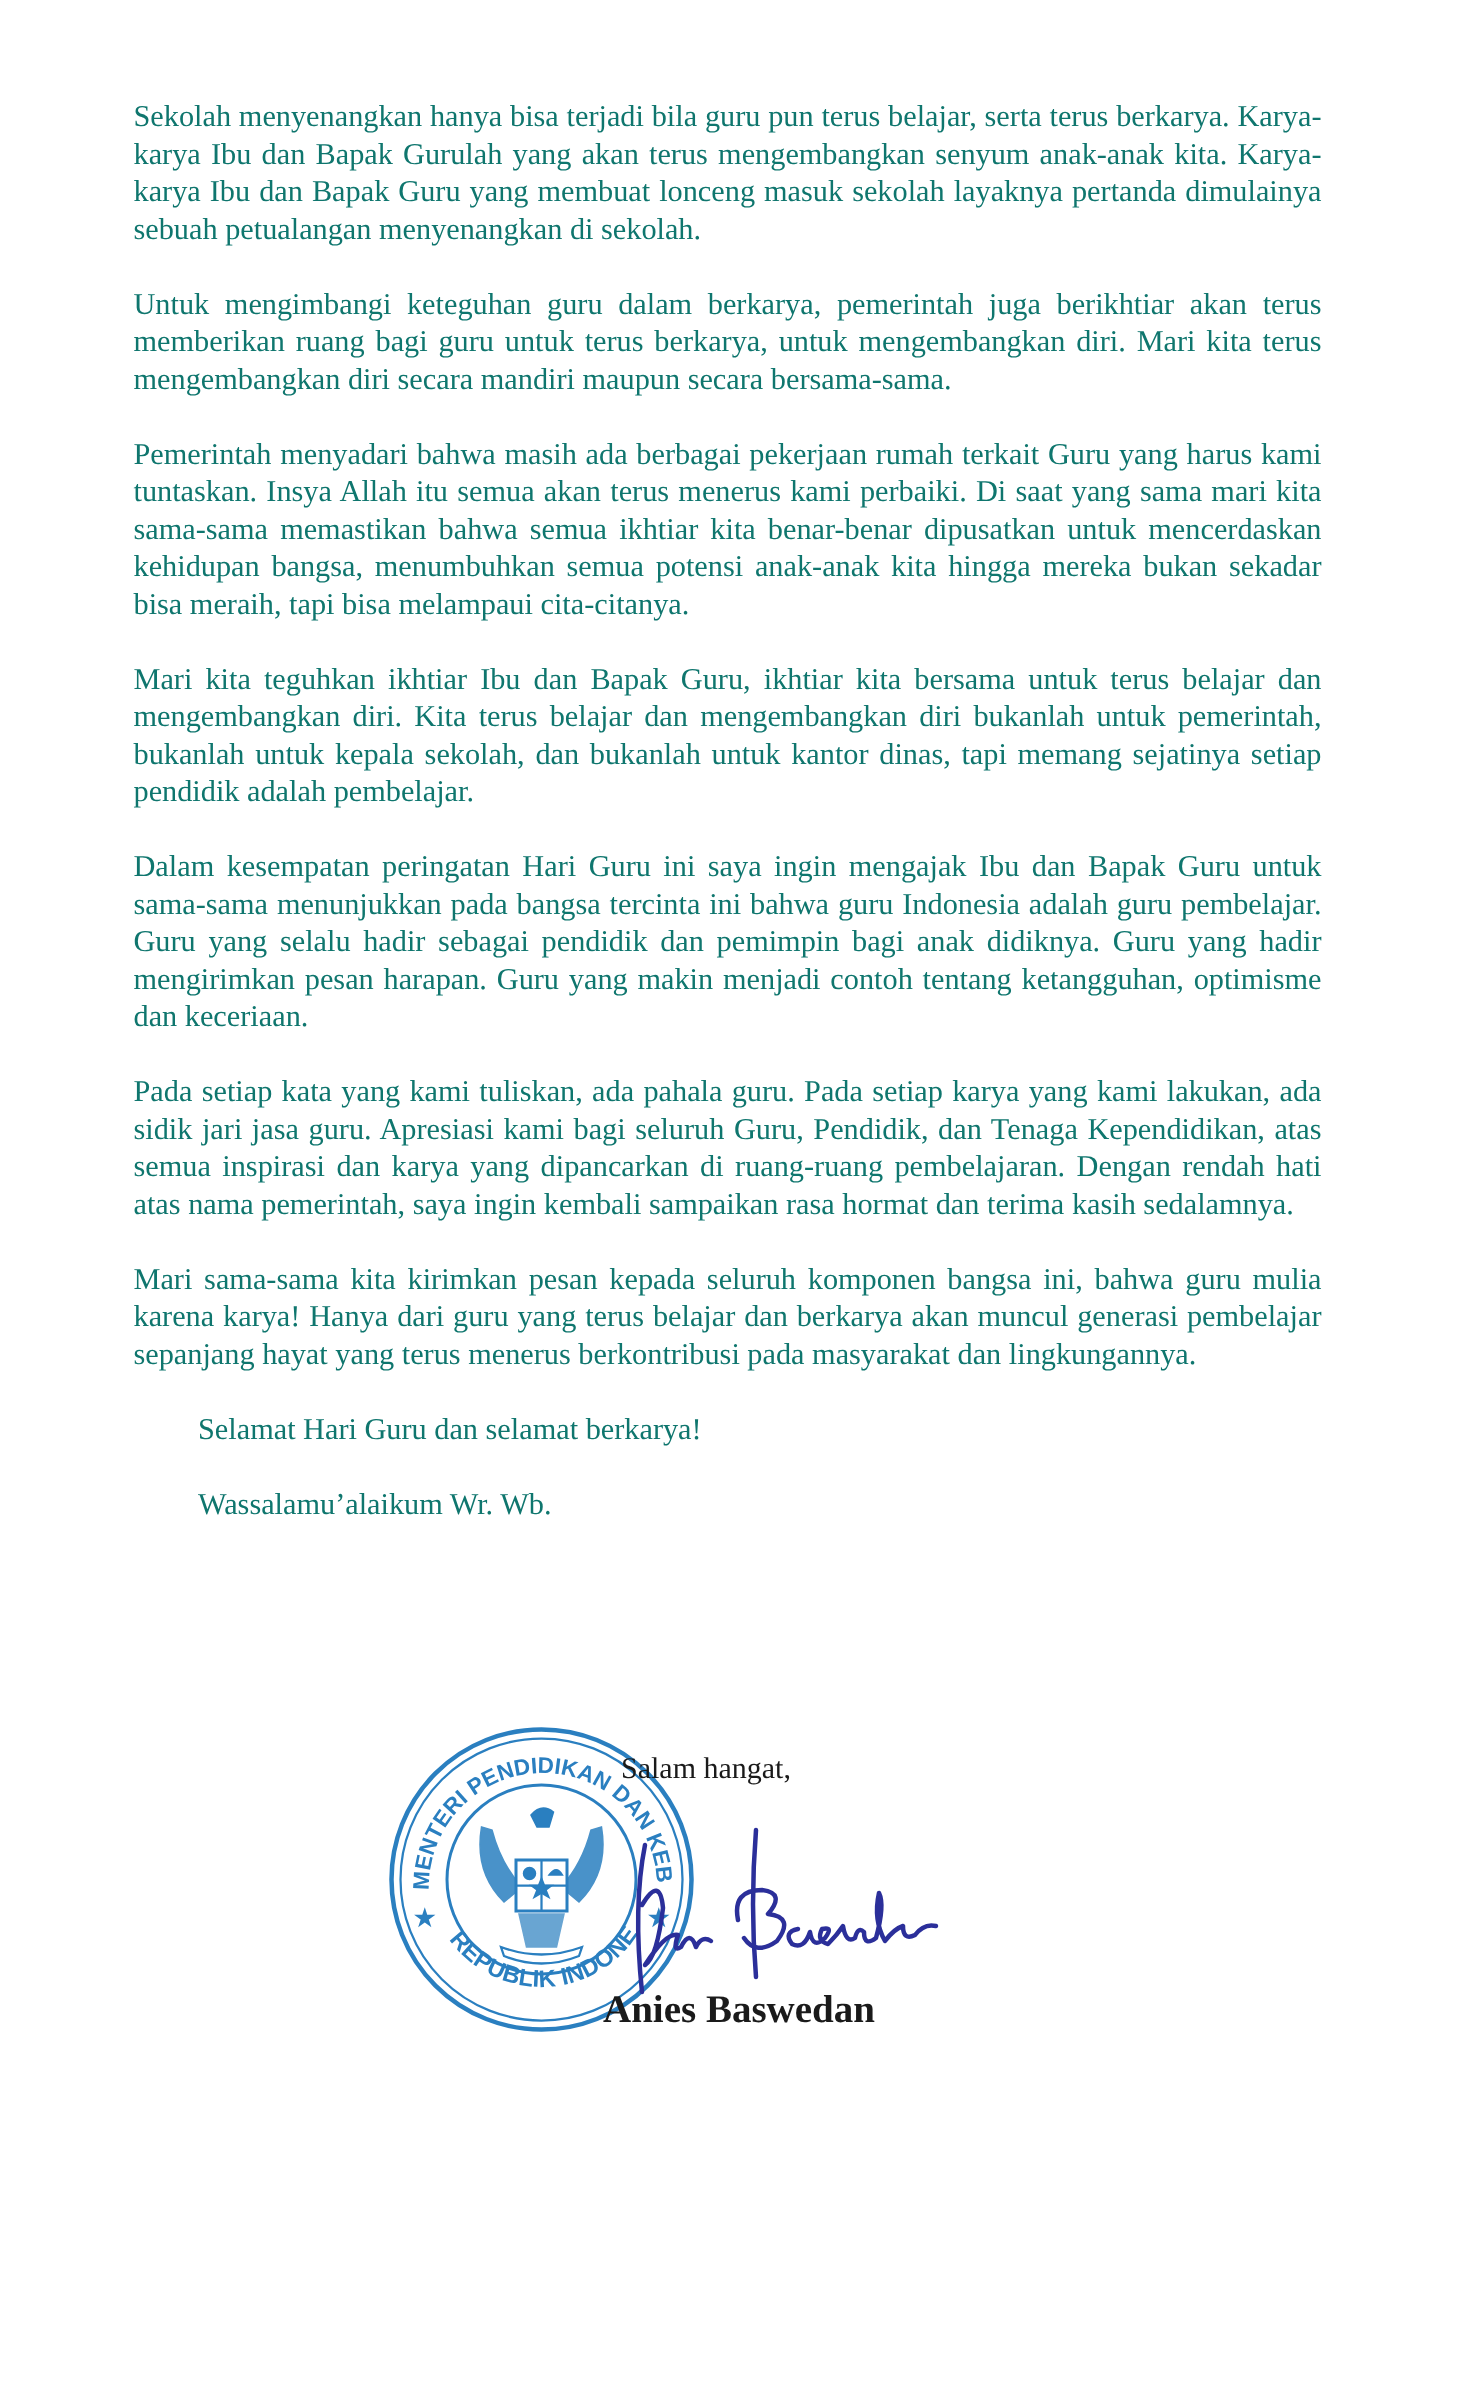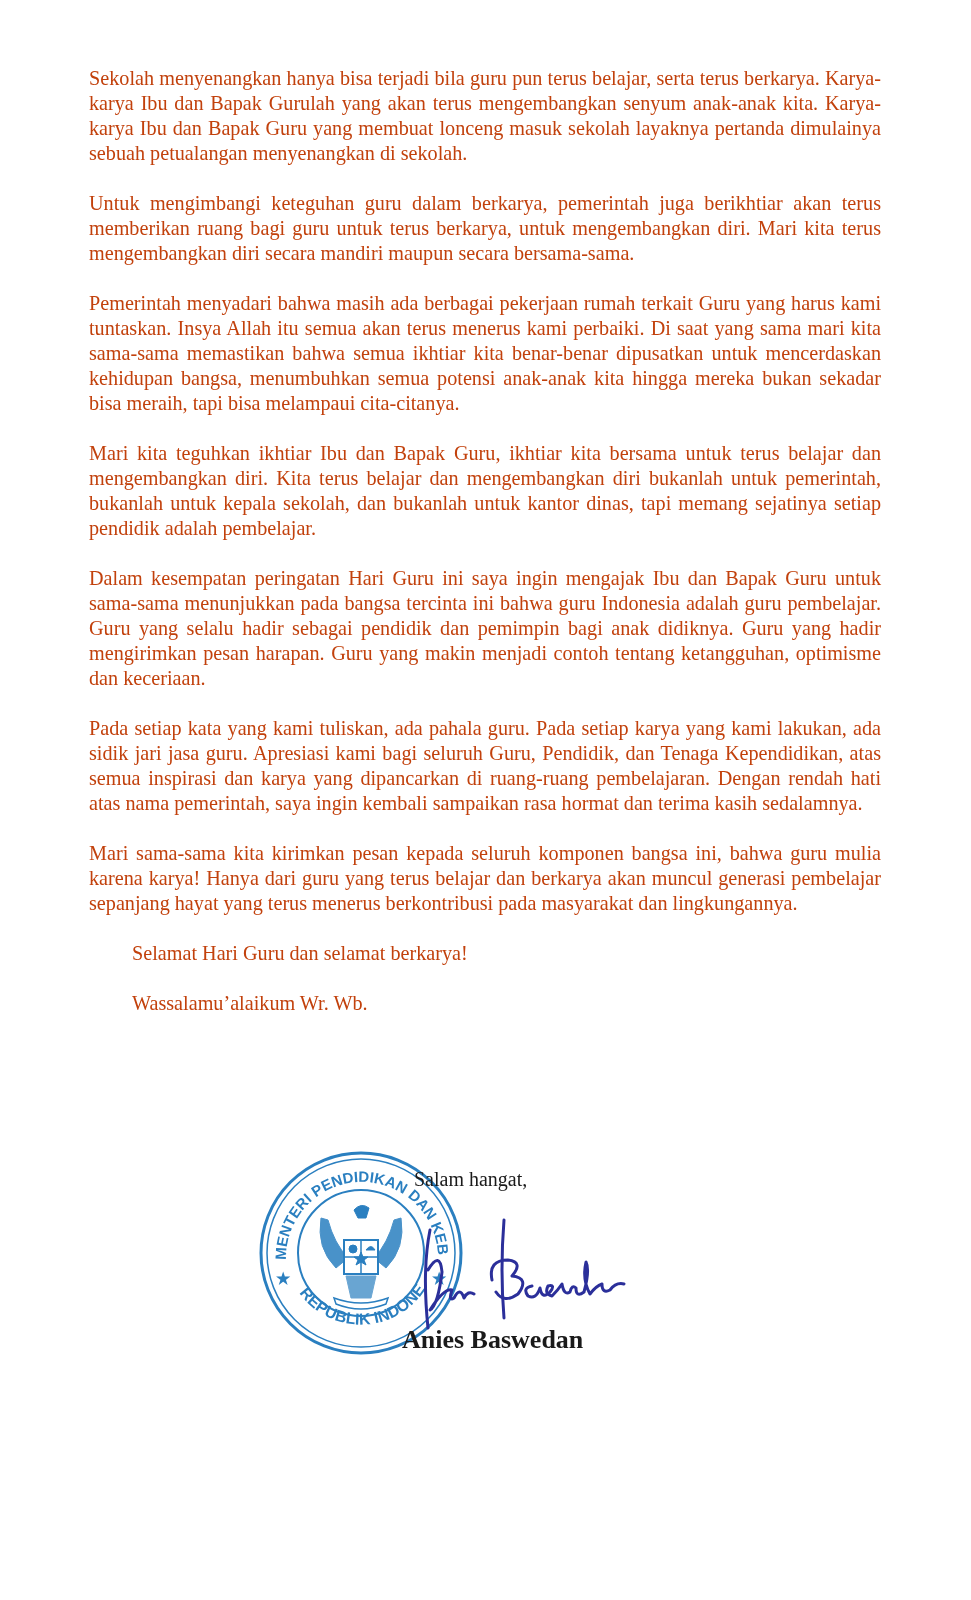--- a/index.html
+++ b/index.html
@@ -3,21 +3,21 @@
 <meta charset="utf-8">
 <style>
   html, body { margin: 0; padding: 0; background: #ffffff; }
   body { width: 971px; height: 1600px; position: relative; overflow: hidden; }
   .page {
     position: absolute; left: 0; top: 0; width: 971px; height: 1600px; background: #ffffff;
   }
   .body-text {
     position: absolute; left: 89px; top: 66px; width: 792px;
     font-family: "Liberation Serif", serif;
-    font-size: 20.2px; line-height: 25px; color: #c2410c;
+    font-size: 20.2px; line-height: 25px; color: #0f766e;
   }
   .para { margin: 0 0 25px 0; text-align: justify; text-align-last: left; }
   .para.closing { text-align: left; margin-left: 43px; }
   .signature-block { position: absolute; left: 0; top: 0; width: 971px; height: 1600px; }
   .stamp { position: absolute; left: 256px; top: 1148px; width: 210px; height: 210px; }
   .salam {
     position: absolute; left: 414px; top: 1168px;
     font-family: "Liberation Serif", serif; font-size: 20px; color: #1a1a1a;
   }
   .signer {

